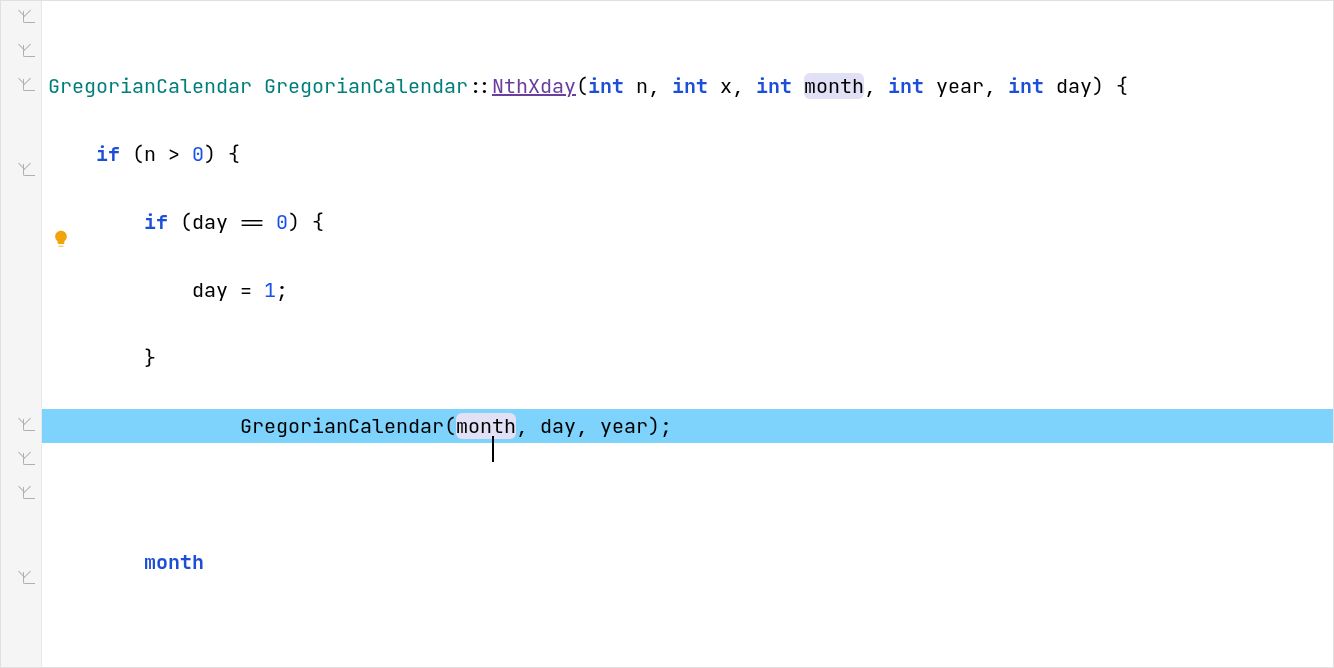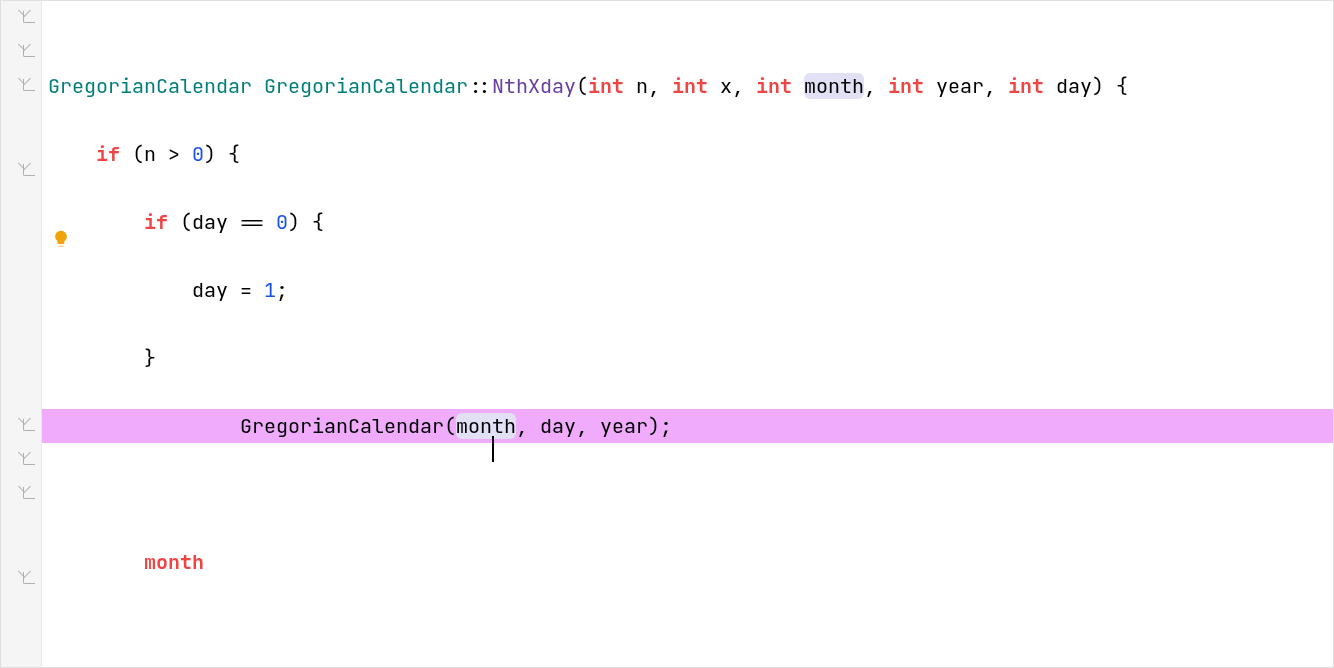--- a/index.html
+++ b/index.html
@@ -61,25 +61,25 @@
     white-space: pre;
     line-height: 34px;
     position: relative;
   }
   .line {
     height: 34px;
     padding-left: 6px;
     position: relative;
   }
   .hl-line {
-    background: #f0abfc;
+    background: #7dd3fc;
   }
-  .kw { color: #ef4444; font-weight: bold; }
+  .kw { color: #1d4ed8; font-weight: bold; }
   .type { color: #007e7a; }
-  .fn { color: #6a3e9c; }
+  .fn { color: #6a3e9c; text-decoration: underline; }
   .num { color: #1750eb; }
   .op { color: #000000; }
   .id { color: #000000; }
   .sel {
     background: #e2e0f5;
     border-radius: 6px;
   }
   .caret {
     display: inline-block;
     width: 0;

